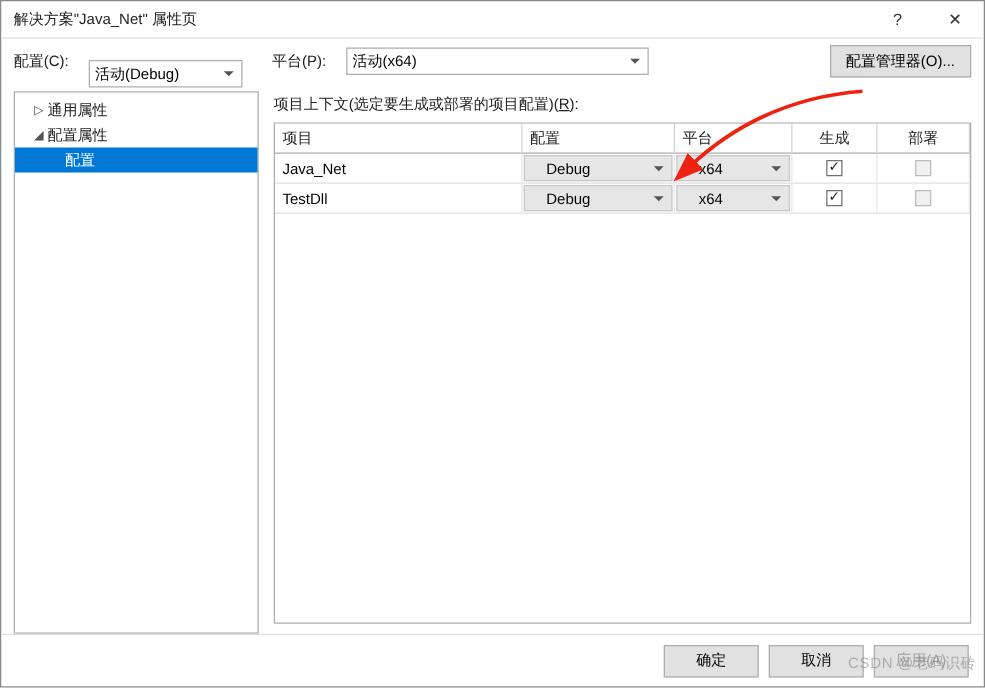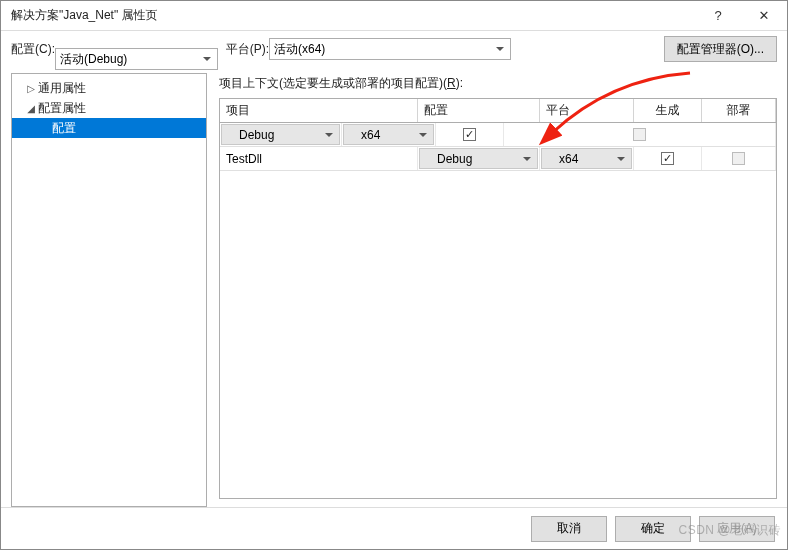--- a/index.html
+++ b/index.html
@@ -2,21 +2,21 @@
 <html><head>
 <meta charset="utf-8">
 <style>
 * { box-sizing: border-box; margin: 0; padding: 0; font-family: "Microsoft YaHei", "Segoe UI", sans-serif; font-size: 12px; }
 body { background: #fff; width: 788px; height: 550px; border: 1px solid #888; position: relative; overflow: hidden; }
 
 .titlebar { height: 30px; display: flex; align-items: center; padding-left: 10px; border-bottom: 1px solid #ddd; }
 .titlebar .title { flex: 1; color: #222; }
 .titlebar .ctl { width: 46px; height: 30px; display: flex; align-items: center; justify-content: center; color: #333; cursor: pointer; font-size: 13px; }
 
-.toolbar { height: 36px; display: flex; align-items: center; padding: 0 10px; gap: 0; }
+.toolbar { height: 36px; display: flex; align-items: center; padding: 0 10px; gap: 16px; }
 .lbl { color: #222; }
 .combo { border: 1px solid #adadad; background: #fff; display: flex; align-items: center; height: 22px; padding: 0 4px; position: relative; }
 .combo::after { content: ""; position: absolute; right: 6px; top: 50%; margin-top: -2px; border: 4px solid transparent; border-top-color: #555; }
 .combo-wide { flex: 1; max-width: 268px; margin-top: 20px; }
 .combo-pf { width: 242px; }
 .btn { border: 1px solid #adadad; background: #e1e1e1; height: 23px; padding: 12px 12px; display: flex; align-items: center; justify-content: center; cursor: pointer; }
 .btn-cfg { min-width: 104px; }
 
 .main { display: flex; height: calc(100% - 30px - 36px - 42px); }
 .tree { width: 196px; border: 1px solid #adadad; margin: 6px 0 0 10px; padding-top: 4px; background: #fff; }
@@ -97,20 +97,21 @@
     <div class="grid">
       <div class="g-row g-head">
         <div class="g-cell c-proj">项目</div>
         <div class="g-cell c-conf">配置</div>
         <div class="g-cell c-plat">平台</div>
         <div class="g-cell c-build">生成</div>
         <div class="g-cell c-deploy">部署</div>
       </div>
       <div id="grid-body">
           <div class="g-row">
+            <div class="g-cell c-proj">Java_Net</div>
             <div class="g-cell c-conf" style="padding:1px;">
               <div class="drop">
                 <span>Debug</span>
               </div>
             </div>
             <div class="g-cell c-plat" style="padding:1px;">
               <div class="drop">
                 <span>x64</span>
               </div>
             </div>
@@ -149,23 +150,23 @@
         </marker>
           </defs>
         <path d="M200,4 Q120,10 62,64" stroke="#e21" stroke-width="3" fill="none" marker-end="url(#ah)"></path>
       </svg>
     </div>
   </div>
 </div>
 
 <div class="footer">
   <div class="btn btn-std">
-      <span>取消</span>
+      <span>确定</span>
     </div>
   <div class="btn btn-std">
-      <span>确定</span>
+      <span>取消</span>
     </div>
   <div class="btn btn-std disabled">
       <span>应用(A)</span>
     </div>
 </div>
 
 <div class="watermark">CSDN @老码识砖</div>
 
 </body></html>

